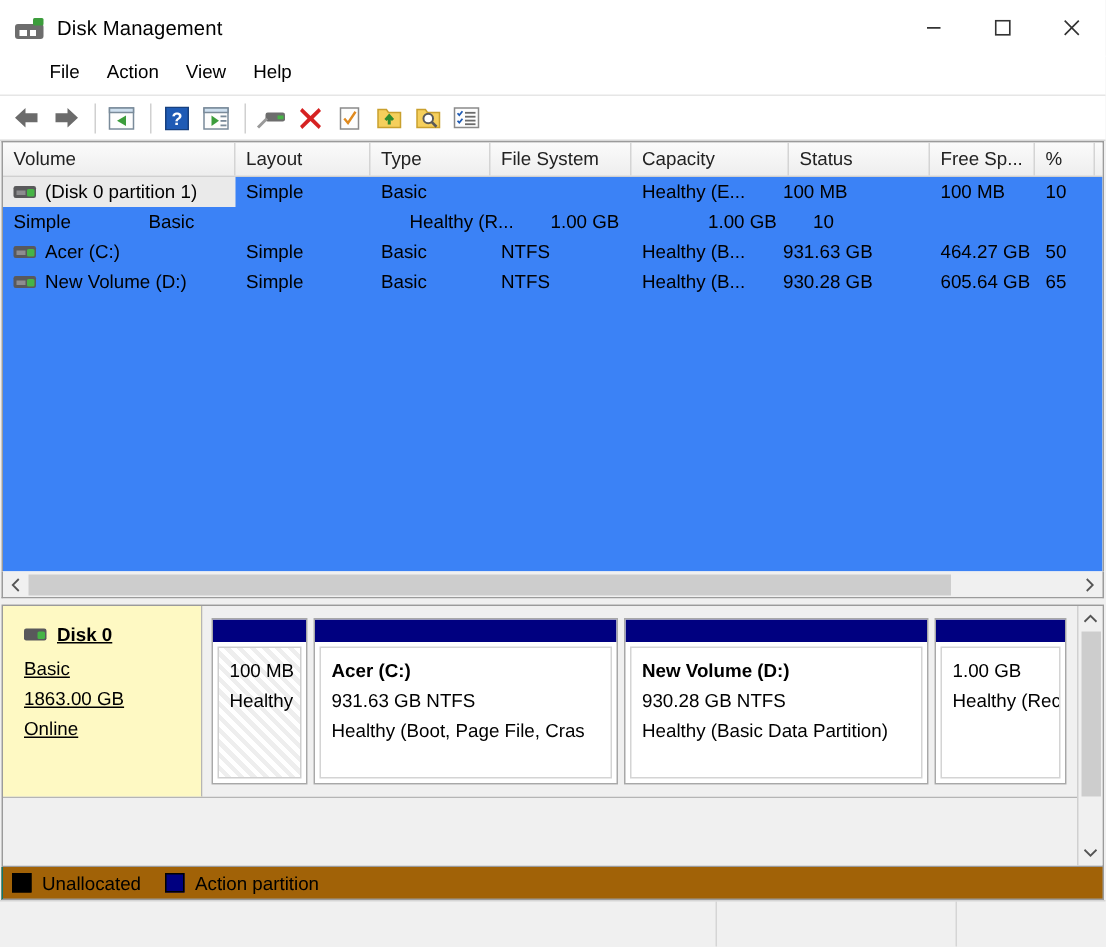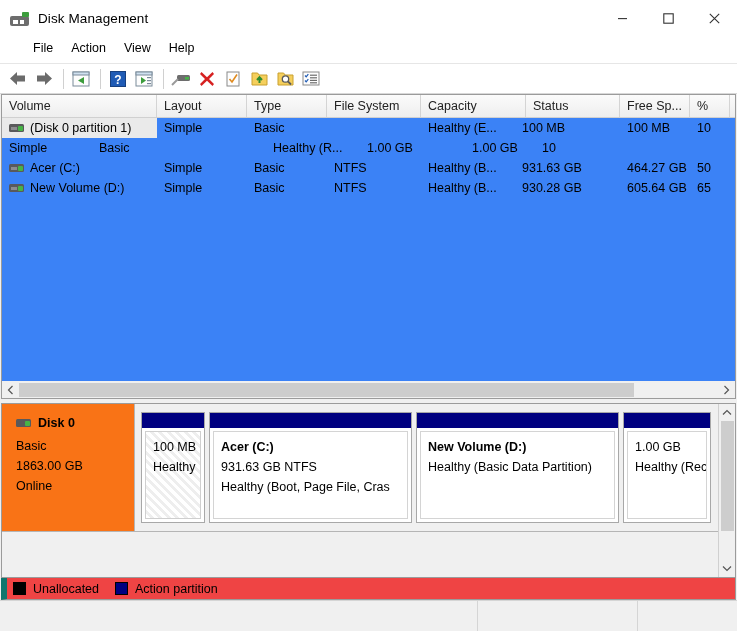--- a/index.html
+++ b/index.html
@@ -141,23 +141,24 @@
     display:flex;overflow:hidden;box-sizing:border-box;
   }
   .diskscroll{flex:1 1 auto;display:flex;flex-direction:column;overflow:hidden;background:#fff;}
   .diskrow{
     display:flex;flex:0 0 128px;height:128px;
     border-bottom:1px solid #b5b5b5;
     box-sizing:border-box;background:#f0f0f0;
   }
   .diskinfo{
     flex:0 0 133px;width:133px;box-sizing:border-box;
-    background:#f97316;
+    background:#fef9c3;
     border-right:1px solid #b5b5b5;
     padding:12px 0 0 14px;
+    text-decoration:underline;
   }
   .diskinfo .dtitle{
     display:flex;align-items:center;font-weight:bold;font-size:12.5px;margin-bottom:6px;
   }
   .diskinfo .dtitle .dicon{
     width:15px;height:8px;position:relative;margin-right:7px;
     background:#59595b;border-radius:1.5px;flex:0 0 15px;
   }
   .diskinfo .dtitle .dicon .led{
     position:absolute;right:1.5px;top:1.5px;width:5px;height:5px;background:#46b446;border-radius:1px;
@@ -219,22 +220,22 @@
     border-left:1px solid #d0d0d0;box-sizing:border-box;
   }
   .vsarrow{height:17px;width:17px;display:flex;align-items:center;justify-content:center;
     color:#5a5a5a;font-size:11px;flex:0 0 17px;}
   .vtrack{flex:1 1 auto;width:17px;display:flex;flex-direction:column;}
   .vthumb{width:13px;margin:0 2px;background:#cdcdcd;flex:0 0 auto;}
 
   
   .legend{
     flex:0 0 22px;height:22px;display:flex;align-items:center;
-    background:#ef4444;padding-left:6px;
-    border-left:6px solid #0f766e;border-right:1px solid #9b9b9b;
+    background:#a16207;padding-left:6px;
+    border-left:1px solid #0f766e;border-right:1px solid #9b9b9b;
     border-bottom:1px solid #9b9b9b;
     margin:0 1px;box-sizing:border-box;
   }
   .lgitem{display:flex;align-items:center;margin-right:16px;font-size:12.5px;}
   .lgsw{width:13px;height:13px;margin-right:7px;border:1px solid #000;box-sizing:border-box;}
 
   
   .statusbar{
     flex:0 0 30px;height:30px;display:flex;background:#f0f0f0;
     border-top:1px solid #d5d5d5;
@@ -488,20 +489,21 @@
               <div class="pl bold">Acer  (C:)</div>
               <div class="pl">931.63 GB NTFS</div>
               <div class="pl">Healthy (Boot, Page File, Cras</div>
             </div>
           </div>
 
           <div class="part" style="width:203px">
             <div class="pbar"></div>
             <div class="pbody">
               <div class="pl bold">New Volume  (D:)</div>
+              <div class="pl">930.28 GB NTFS</div>
               <div class="pl">Healthy (Basic Data Partition)</div>
             </div>
           </div>
 
           <div class="part" style="width:88px">
             <div class="pbar"></div>
             <div class="pbody">
               <div class="pl">1.00 GB</div>
               <div class="pl">Healthy (Recc</div>
             </div>

